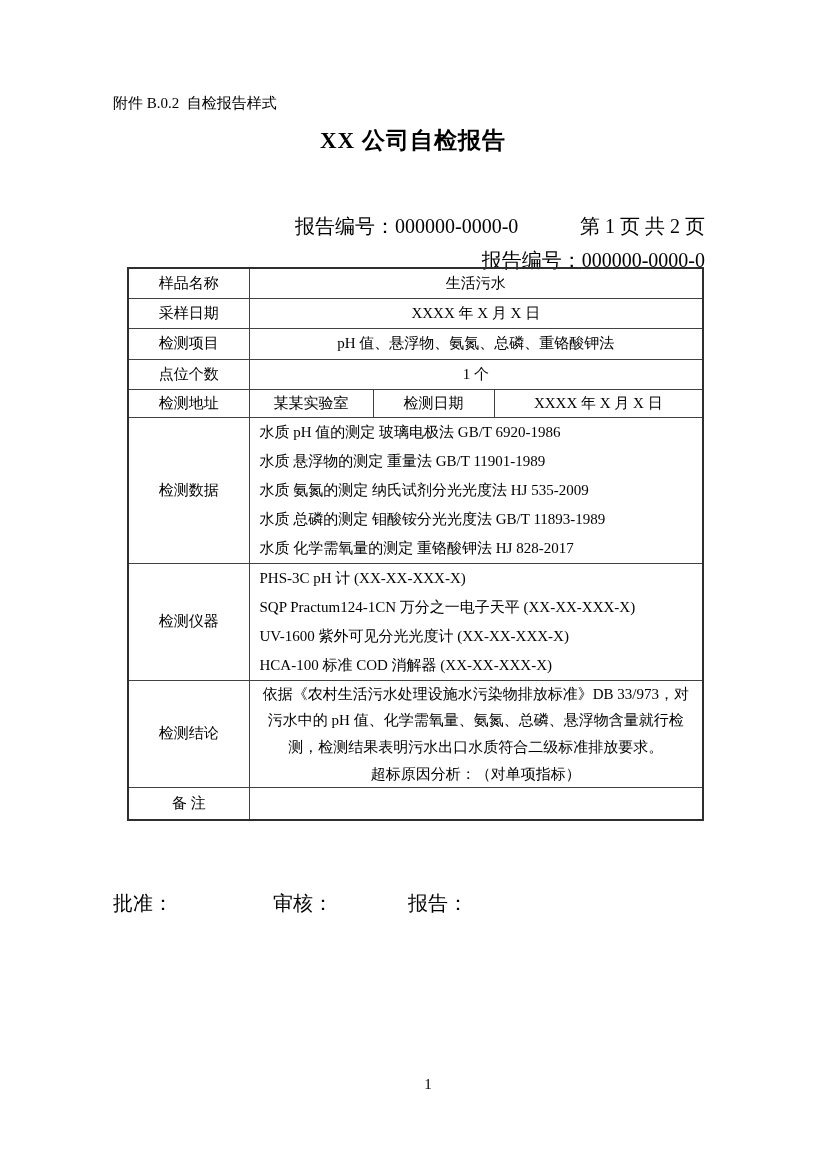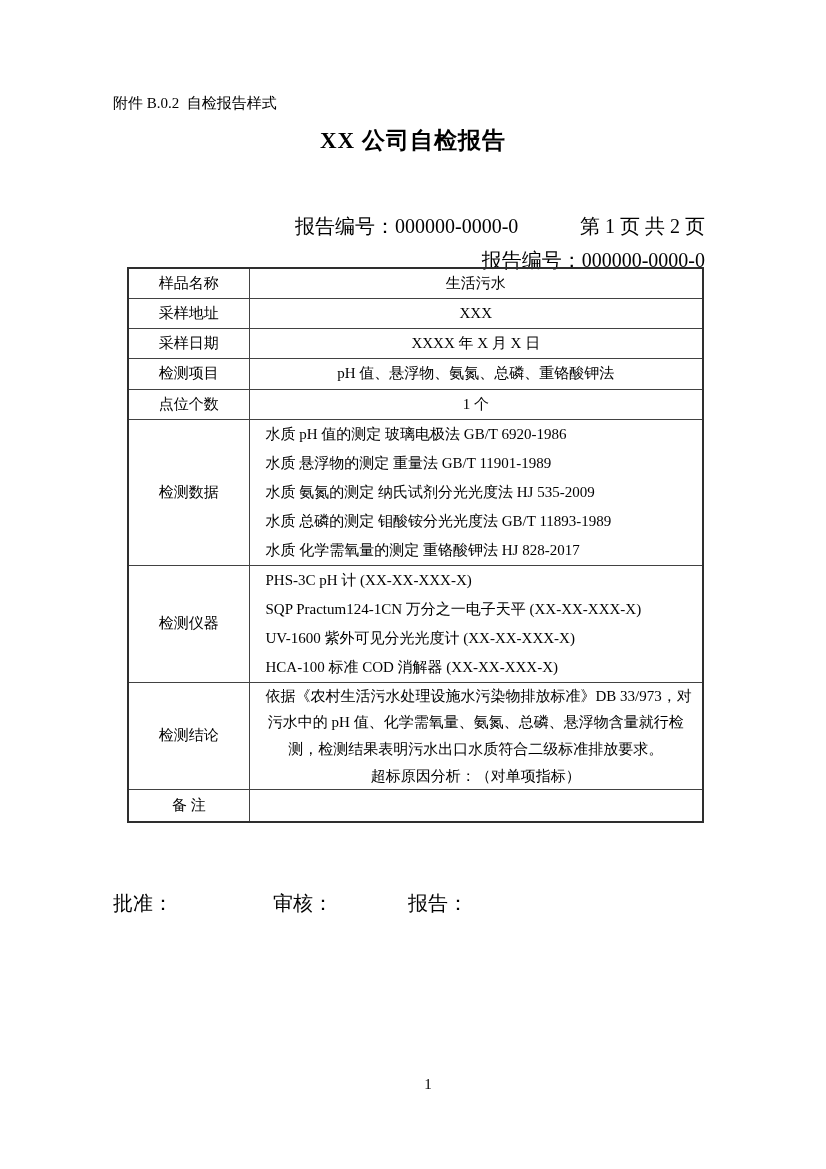--- a/index.html
+++ b/index.html
@@ -64,21 +64,21 @@
     width: 575px;
     border-collapse: collapse;
     table-layout: fixed;
     font-size: 15px;
     border: 2px solid #2e2e2e;
   }
   table.report-table td {
     border: 1px solid #424242;
     text-align: center;
     vertical-align: middle;
-    padding: 0 16px;
+    padding: 0 10px;
     overflow: hidden;
   }
   tr.row-simple { height: 30px; }
   tr.row-items { height: 31px; }
   tr.row-address { height: 28px; }
   tr.row-data { height: 146px; }
   tr.row-instr { height: 117px; }
   tr.row-concl { height: 107px; }
   tr.row-remark { height: 32px; }
   .cell-lines div {
@@ -131,34 +131,36 @@
       <col style="width:124px">
       <col style="width:121px">
       <col style="width:209px">
     </colgroup>
     <tbody>
       <tr class="row-simple">
         <td>样品名称</td>
         <td colspan="3">生活污水</td>
       </tr>
       <tr class="row-simple">
-        <td>采样地址</td>
-        <td colspan="3">XXX</td>
-      </tr>
-      <tr class="row-simple">
         <td>采样日期</td>
         <td colspan="3">XXXX 年 X 月 X 日</td>
       </tr>
       <tr class="row-items">
         <td>检测项目</td>
         <td colspan="3">pH 值、悬浮物、氨氮、总磷、重铬酸钾法</td>
       </tr>
       <tr class="row-simple">
         <td>点位个数</td>
         <td colspan="3">1 个</td>
+      </tr>
+      <tr class="row-address">
+        <td>检测地址</td>
+        <td>某某实验室</td>
+        <td>检测日期</td>
+        <td>XXXX 年 X 月 X 日</td>
       </tr>
       <tr class="row-data">
         <td>检测数据</td>
         <td colspan="3" class="cell-lines">
           <div>水质 pH 值的测定 玻璃电极法 GB/T 6920-1986</div>
           <div>水质 悬浮物的测定 重量法 GB/T 11901-1989</div>
           <div>水质 氨氮的测定 纳氏试剂分光光度法 HJ 535-2009</div>
           <div>水质 总磷的测定 钼酸铵分光光度法 GB/T 11893-1989</div>
           <div>水质 化学需氧量的测定 重铬酸钾法 HJ 828-2017</div>
         </td>

